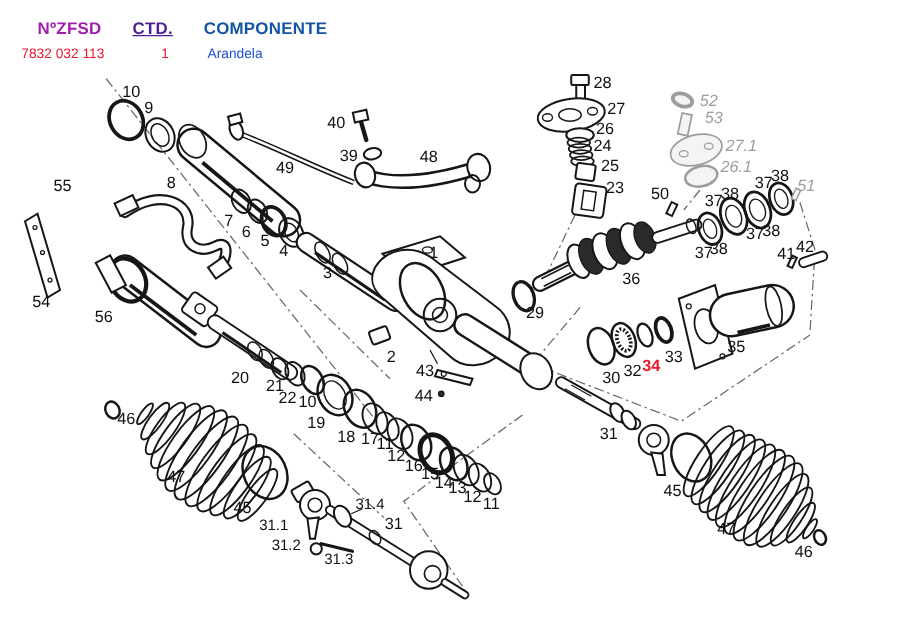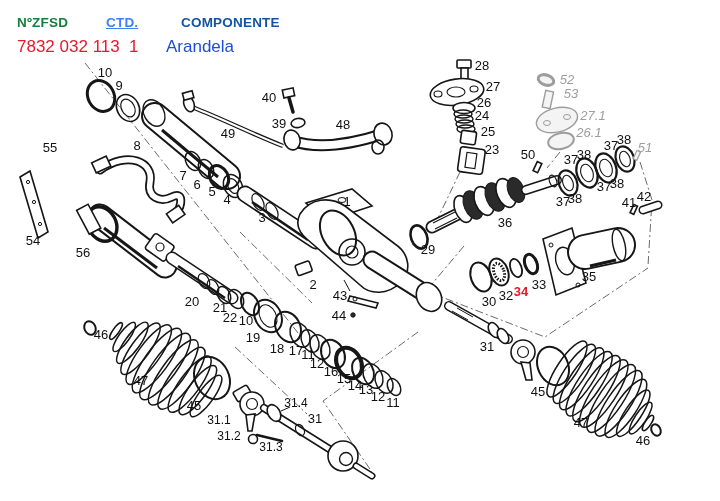--- a/index.html
+++ b/index.html
@@ -1,40 +1,40 @@
 <!DOCTYPE html>
 <html><head>
 <meta charset="utf-8">
 <style>
   html,body{margin:0;padding:0;background:#fff;}
   .stage{position:relative;width:720px;height:501px;background:#fff;overflow:hidden;
          font-family:"Liberation Sans",sans-serif;}
   .hdr{position:absolute;font-weight:bold;font-size:13.5px;letter-spacing:.2px;}
-  .val{position:absolute;font-size:17px;}
+  .val{position:absolute;font-size:11px;}
   svg{position:absolute;left:0;top:0;}
   .o{stroke:#161616;stroke-linecap:round;fill:none;}
   .w{stroke:#ffffff;stroke-linecap:round;fill:none;}
   .ln{stroke:#161616;fill:none;}
   .pt{fill:#ffffff;stroke:#161616;stroke-width:1.6;}
   .ptd{fill:#2a2a2a;stroke:#161616;stroke-width:1;}
   .dash{stroke:#6a6a6a;stroke-width:1;stroke-dasharray:8 3 2 3;fill:none;}
   .ghost{stroke:#9d9d9d;fill:#f4f4f4;}
   .lbl{font:13px "Liberation Sans",sans-serif;fill:#111;}
   .lbl.red{fill:#e8192c;font-weight:bold;}
   .lbl.ghost-t{fill:#9d9d9d;font-style:italic;}
   .lbl.small{font-size:12px;}
 </style>
 </head>
 <body>
 
 <div class="stage">
 
-  <div class="hdr" style="left: 17px; top: 15px; color: #15803d;">NºZFSD</div>
-  <div class="hdr" style="left: 106px; top: 15px; color: #3b82f6; text-decoration: underline;">CTD.</div>
-  <div class="hdr" style="left: 163px; top: 15px; color: rgb(19, 85, 164); margin-left: 18px;">COMPONENTE</div>
+  <div class="hdr" style="left: 30px; top: 15px; color: #a21caf;">NºZFSD</div>
+  <div class="hdr" style="left: 106px; top: 15px; color: #4c1d95; text-decoration: underline;">CTD.</div>
+  <div class="hdr" style="left: 163px; top: 15px; color: rgb(19, 85, 164);">COMPONENTE</div>
   <div class="val" style="left: 17px; top: 37px; color: rgb(232, 25, 44);">7832 032 113</div>
   <div class="val" style="left: 129px; top: 37px; color: rgb(232, 25, 44);">1</div>
   <div class="val" style="left: 166px; top: 37px; color: #1d4ed8;">Arandela</div>
 
   <svg width="720" height="501" viewBox="0 0 720 501">
 
     <g>
       <path class="dash" d="M85,63 L302,338"></path>
       <path class="dash" d="M240,232 L312,303"></path>
       <path class="dash" d="M460,172 L437,220"></path>

